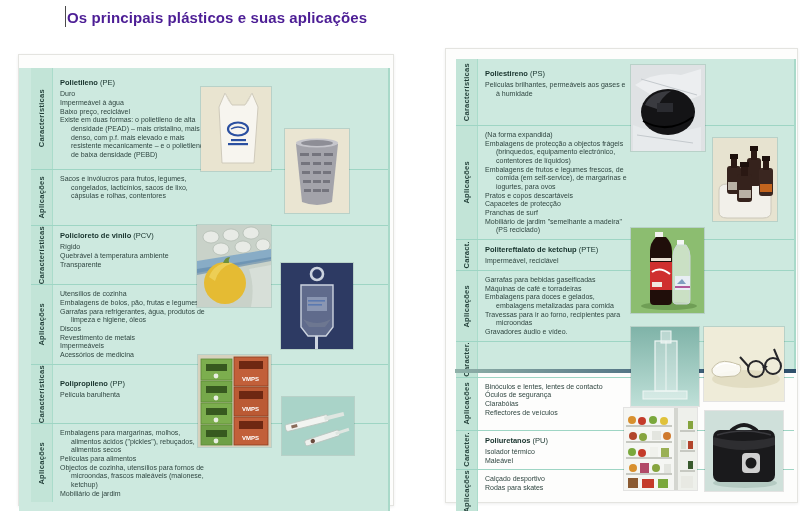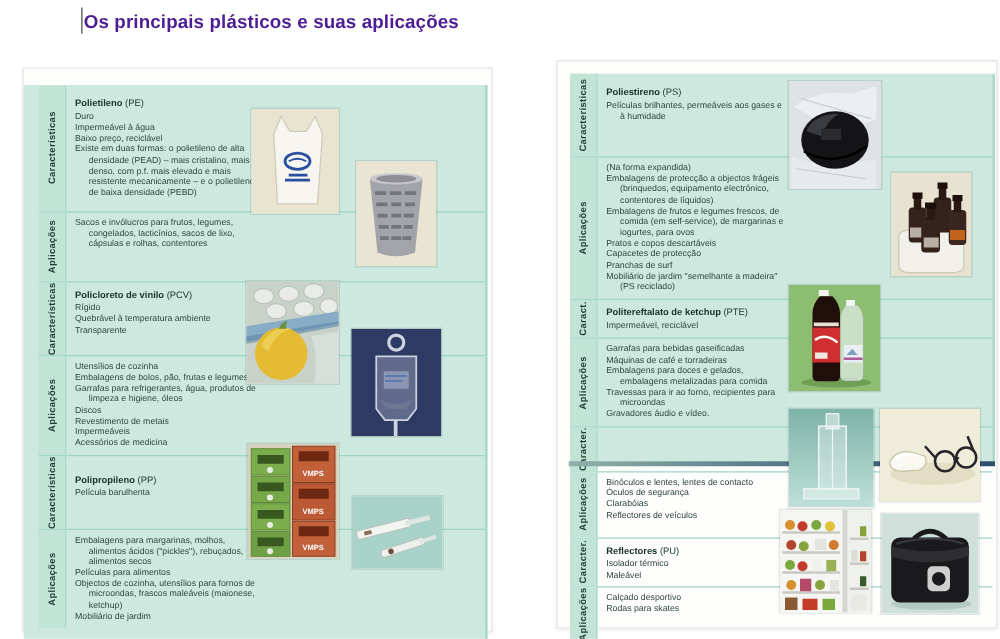--- a/index.html
+++ b/index.html
@@ -320,21 +320,21 @@
             <div class="tline">Clarabóias</div>
             <div class="tline">Reflectores de veículos</div>
           </div>
       </div>
 
       <div class="row r-pu-c">
         <div class="vlabel">
             <span>Caracter.</span>
           </div>
         <div class="content rp-content">
-          <div class="sec-title"><span class="tname">Reflectores</span> <span>(PU)</span></div>
+          <div class="sec-title"><span class="tname">Poliuretanos</span> <span>(PU)</span></div>
           <div>
               <div class="tline">Isolador térmico</div>
               <div class="tline">Maleável</div>
             </div>
         </div>
       </div>
       <div class="row r-pu-a">
         <div class="vlabel">
             <span>Aplicações</span>
           </div>

